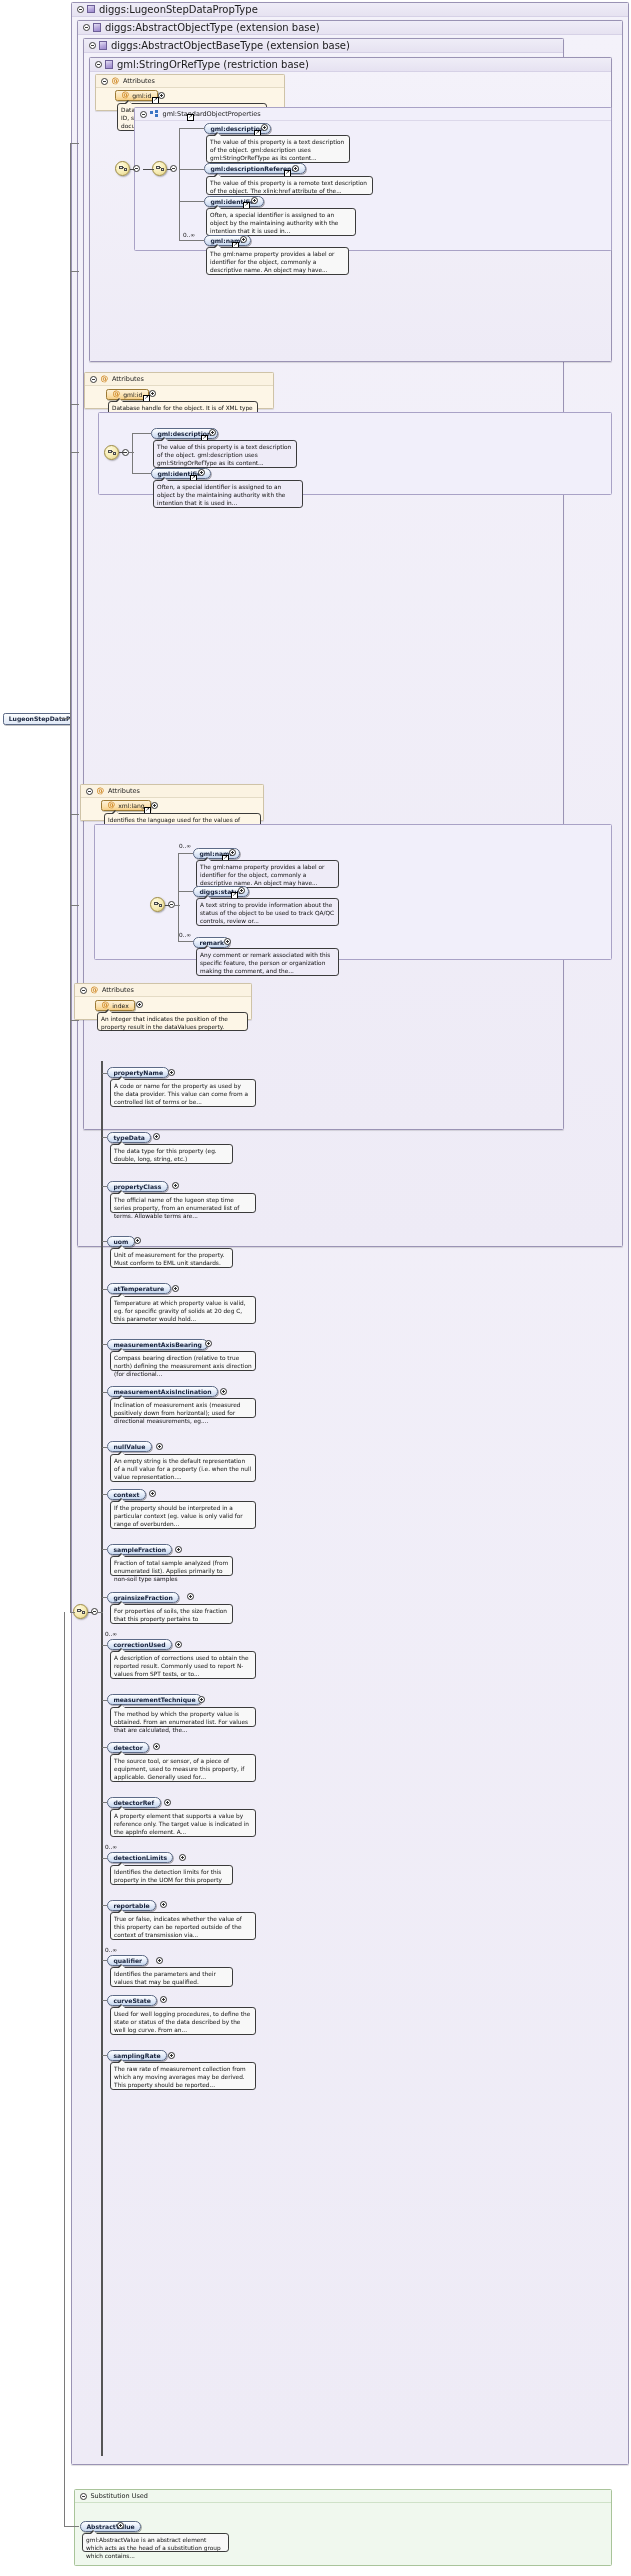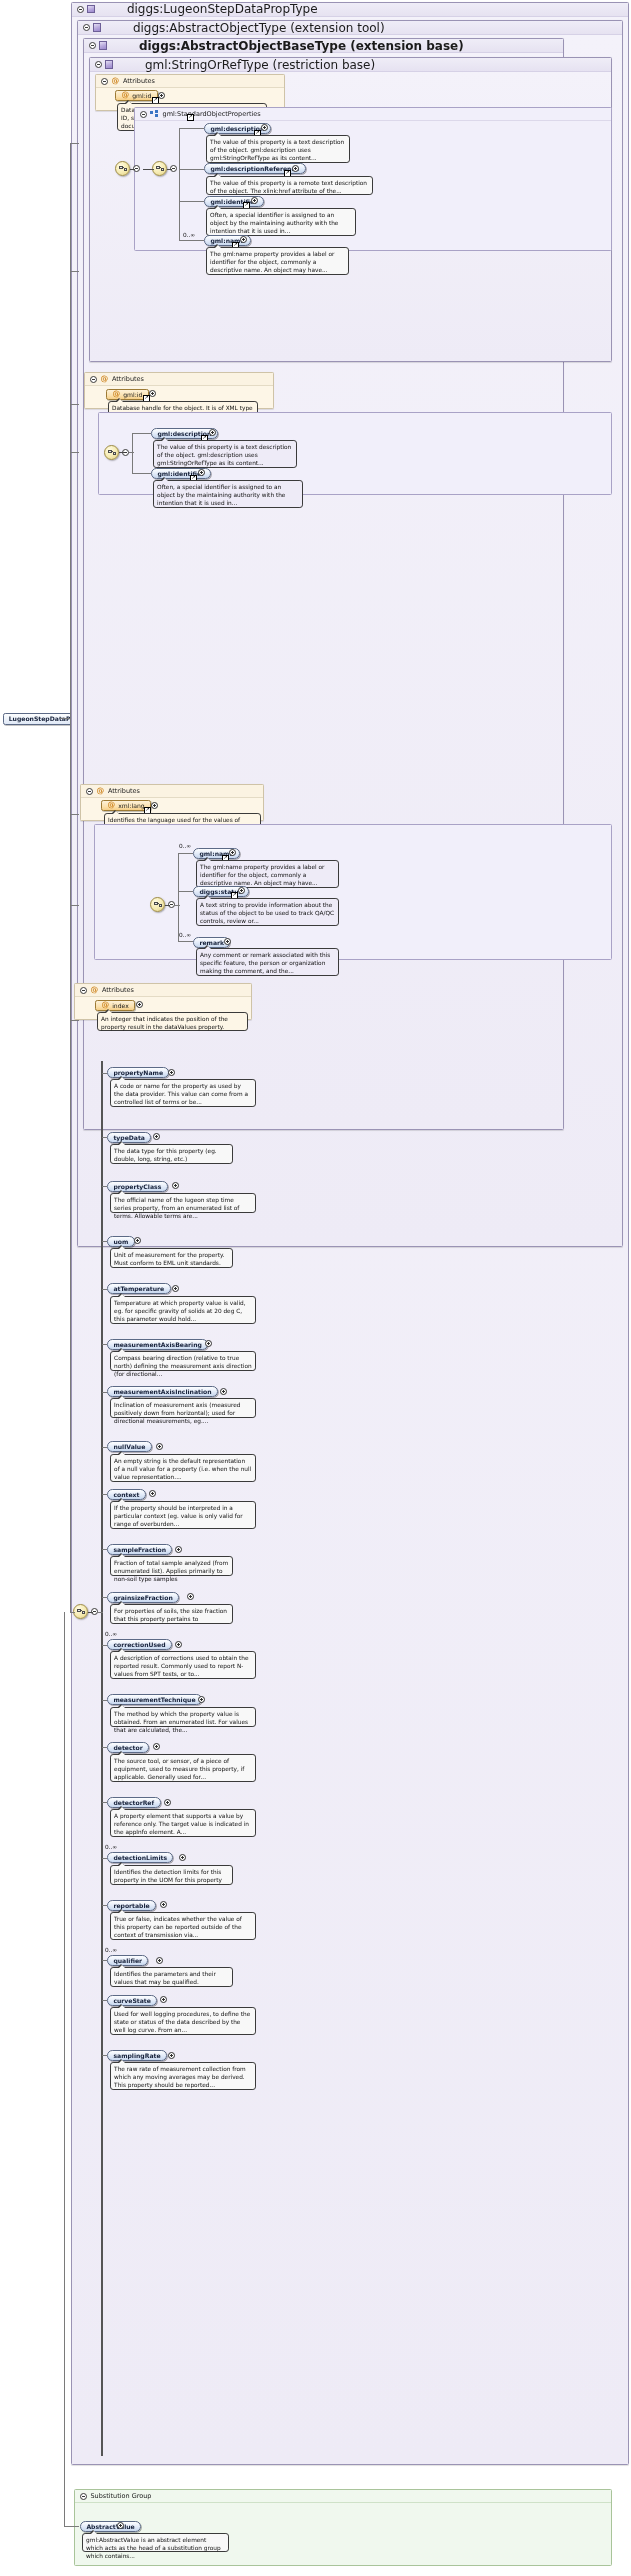--- a/index.html
+++ b/index.html
@@ -60,21 +60,21 @@
     border-radius: 1.5px;
     box-shadow: 0 0.8px 0.8px rgba(0,0,0,0.12);
   }
   .typebox > .hdr {
     height: 14px;
     display: flex; align-items: center; gap: 3.8px;
     padding-left: 4.6px;
     border-bottom: 0.8px solid #d6d1e6;
     background: linear-gradient(to bottom,#efedf7,#e6e2f1);
   }
-  .typebox > .hdr .t { font-size: 12px; color: #1b1b1b; white-space: nowrap; margin-left: 28px; }
+  .typebox > .hdr .t { font-size: 10px; color: #1b1b1b; white-space: nowrap; }
 
   
   .attrbox {
     position: absolute;
     border: 0.8px solid #cfc3a7;
     background: #fdf6e7;
     border-radius: 1.5px;
     box-shadow: 0 0.8px 0.8px rgba(0,0,0,0.10);
   }
   .attrbox > .hdr {
@@ -257,25 +257,25 @@
       <span class="circ"></span>
       <span class="tysq"></span>
       <span class="t">diggs:LugeonStepDataPropType</span>
     </div>
   </div>
 
   <div class="typebox" style="left:77px; top:20px; width:546px; height:1227px;">
     <div class="hdr">
       <span class="circ"></span>
       <span class="tysq"></span>
-      <span class="t">diggs:AbstractObjectType (extension tool)</span>
-    </div>
-  </div>
-
-  <div class="typebox" style="left:83px; top:38px; width:481px; height:1092px;font-weight:bold;">
+      <span class="t">diggs:AbstractObjectType (extension base)</span>
+    </div>
+  </div>
+
+  <div class="typebox" style="left:83px; top:38px; width:481px; height:1092px;">
     <div class="hdr">
       <span class="circ"></span>
       <span class="tysq"></span>
       <span class="t">diggs:AbstractObjectBaseType (extension base)</span>
     </div>
   </div>
 
   <div class="typebox" style="left:89px; top:57px; width:523px; height:305px;">
     <div class="hdr">
       <span class="circ"></span>
@@ -653,21 +653,21 @@
       <div class="pill" style="left: 107px; top: 2050px;">
         <span>samplingRate</span>
       </div>
       <div class="pluscirc" style="left: 168px; top: 2052px;"></div>
       <div class="doc" style="left: 110px; top: 2062px; width: 146px; height: 28px;">The raw rate of measurement collection from which any moving averages may be derived. This property should be reported...</div>
     </div>
 
   <div class="sgbox" style="left:74px; top:2489px; width:538px; height:77px;">
     <div class="hdr">
       <span class="circ"></span>
-      <span class="t">Substitution Group</span>
+      <span class="t">Substitution Used</span>
     </div>
   </div>
   <div class="pill" style="left:80px; top:2521px;">
     <span>AbstractValue</span>
   </div>
   <div class="pluscirc" style="left:117px; top:2522px;"></div>
   <div class="doc" style="left:82px; top:2533px; width:147px; height:19px;">gml:AbstractValue is an abstract element which acts as the head of a substitution group which contains...</div>
 
   <div class="ln h" style="left:64px; top:2526px; width:15.3px;"></div>
   <div class="ln v" style="left:64px; top:1612px; height:915px;"></div>

